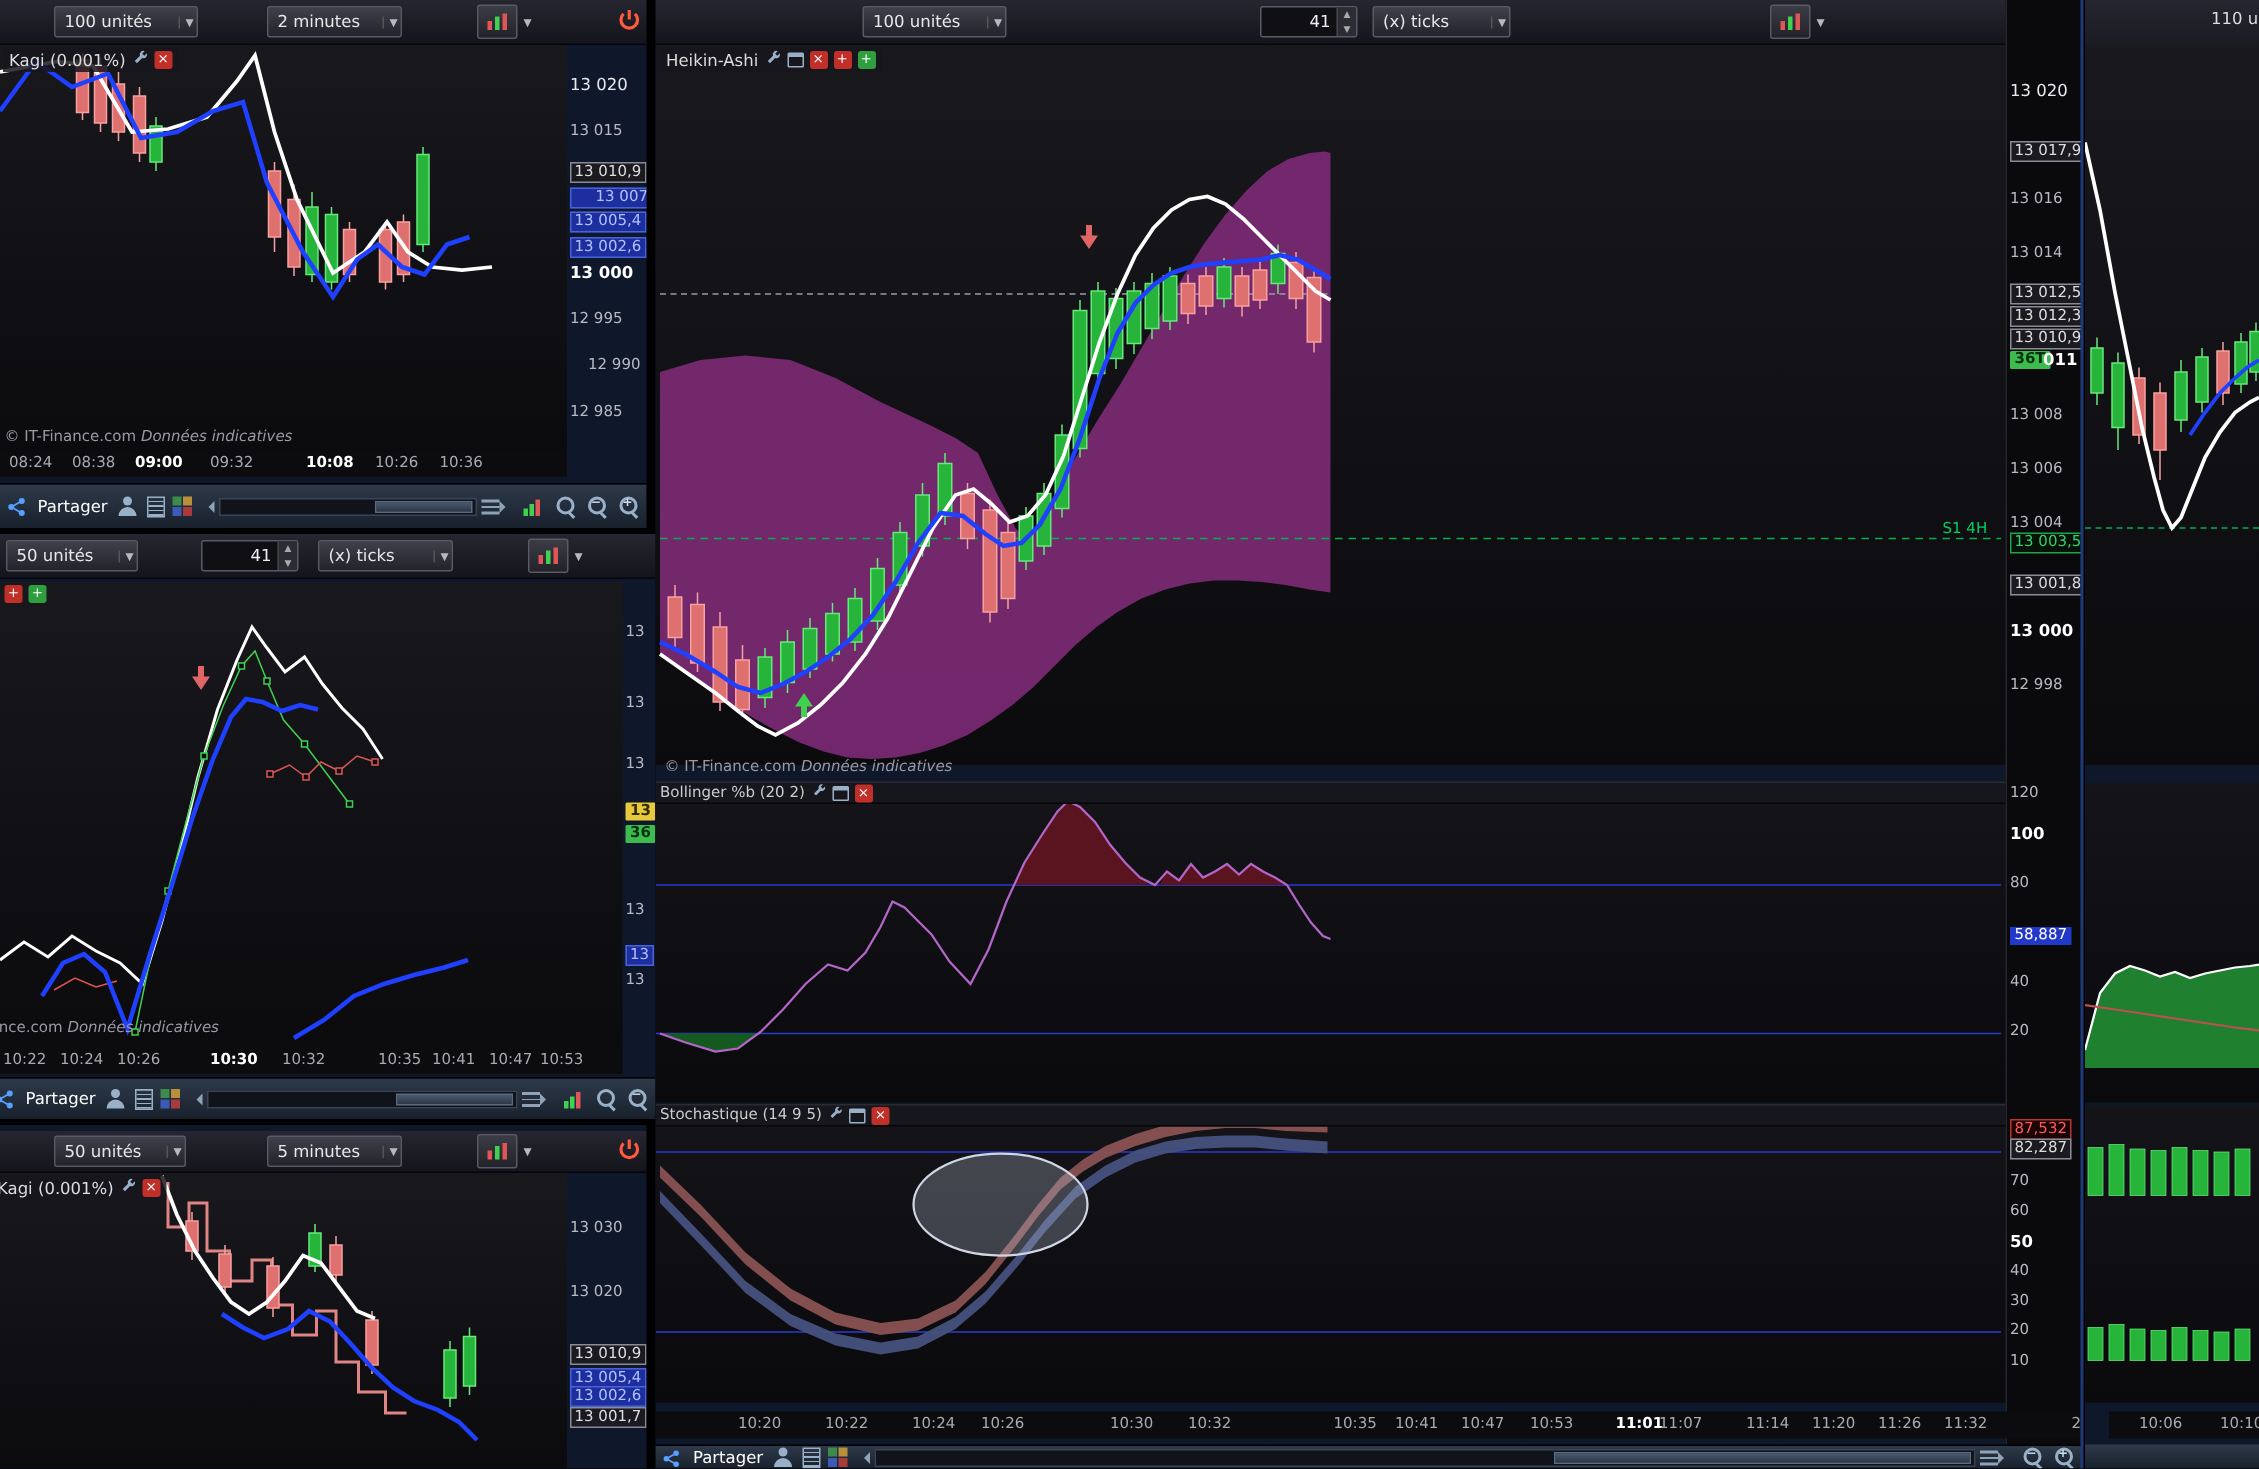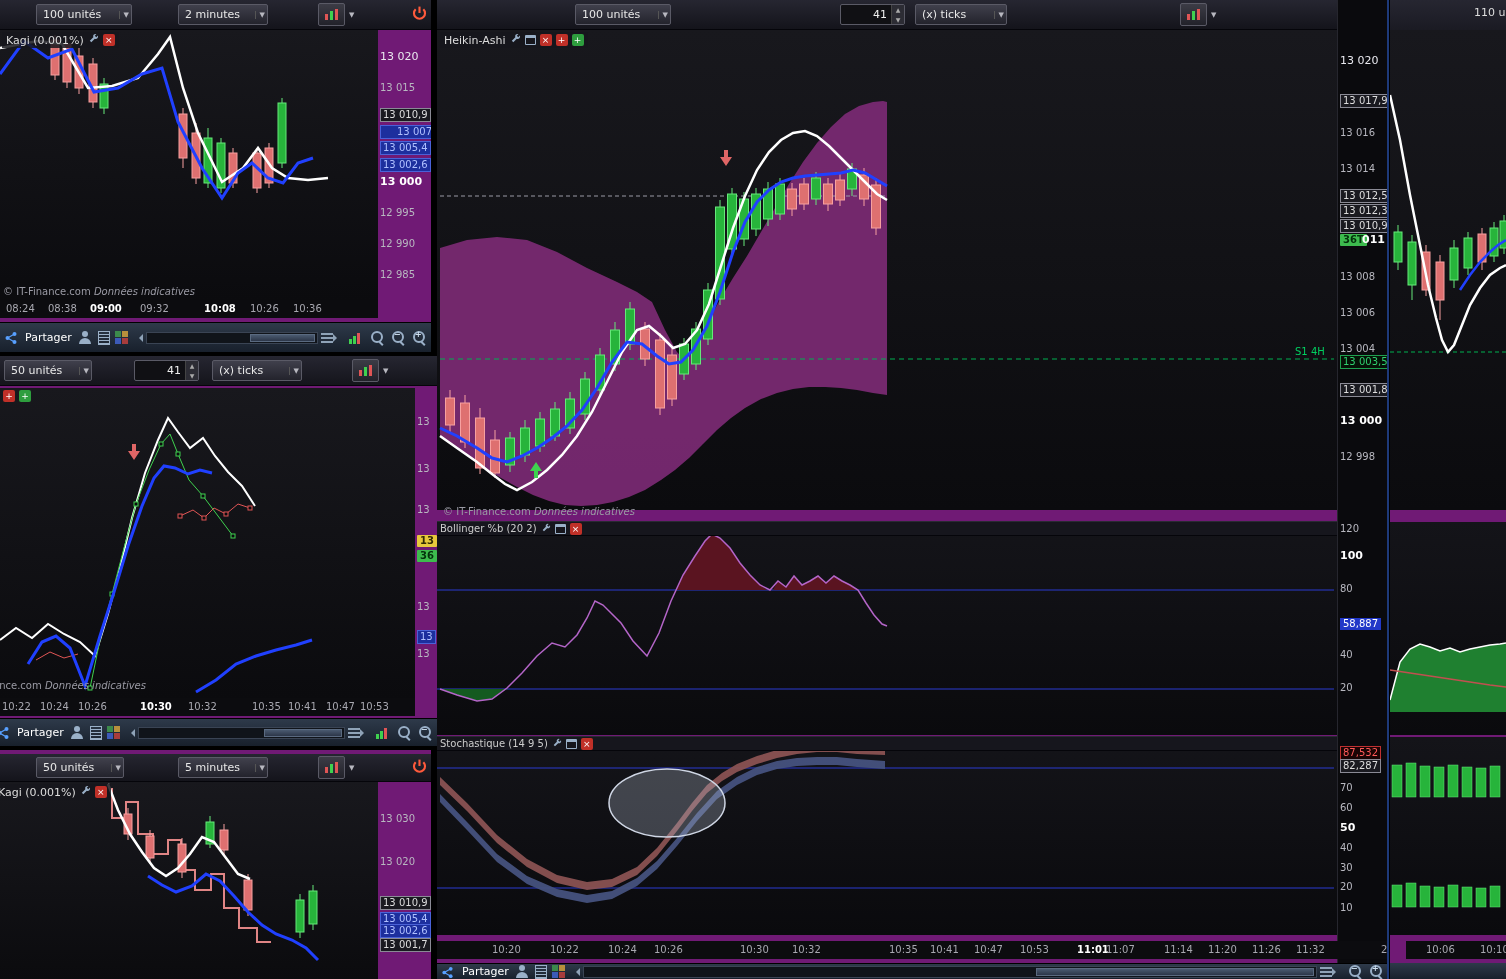--- a/index.html
+++ b/index.html
@@ -1,17 +1,17 @@
 <!DOCTYPE html>
 <html><head>
 <meta charset="utf-8">
 <style>
 *{margin:0;padding:0;box-sizing:border-box}
 html,body{width:1506px;height:979px;background:#000;font-family:"DejaVu Sans",sans-serif;color:#ccc;overflow:hidden;position:relative}
-.panel{position:absolute;background:#701a75;overflow:hidden}
+.panel{position:absolute;background:#0f172a;overflow:hidden}
 .toolbar{position:absolute;left:0;right:0;top:0;height:30px;background:linear-gradient(#262631,#14141b);border-bottom:1px solid #05050a}
 .dd{position:absolute;top:4px;height:21px;display:flex;align-items:center;background:linear-gradient(#40404c,#23232c);border:1px solid #5a5a66;border-radius:2px;font-size:11px;color:#e8e8e8;padding:0 2px 0 6px}
 .dd .val{flex:1;white-space:nowrap}
 .dd .caret{font-size:7px;color:#b8b8c0;border-left:1px solid #555;padding-left:4px;margin-left:7px}
 .tbcaret{position:absolute;font-size:7px;color:#b8b8c0;top:11px}
 .spinbox{position:absolute;top:4px;height:21px;display:flex;background:#101014;border:1px solid #5a5a66;border-radius:2px}
 .spinbox .num{width:50px;font-size:11px;color:#eee;text-align:right;padding:3px 4px 0 0}
 .spinbox .btns{display:flex;flex-direction:column;border-left:1px solid #444;width:13px;background:#2c2c34}
 .spinbox .btns span{flex:1;font-size:6px;color:#aaa;text-align:center;line-height:9px}
 .iconbtn{position:absolute;top:3px;width:27px;height:23px;background:linear-gradient(#3c3c46,#22222a);border:1px solid #5a5a66;border-radius:2px;display:flex;align-items:center;justify-content:center}
@@ -125,21 +125,21 @@
   </div>
   <div class="axis" style="left:378px;top:0;width:53px;height:300px">
       <span class="axl lbl-big" style="top: 51px;">13 020</span>
       <span class="axl lbl-plain" style="top: 82px;">13 015</span>
       <span class="axl lbl-box" style="top: 108px;">13 010,9</span>
       <span class="axl lbl-blue" style="top: 125px; padding-left: 16px;">13 007,1</span>
       <span class="axl lbl-blue" style="top: 141px;">13 005,4</span>
       <span class="axl lbl-blue" style="top: 158px;">13 002,6</span>
       <span class="axl lbl-bold" style="top: 176px;">13 000</span>
       <span class="axl lbl-plain" style="top: 207px;">12 995</span>
-      <span class="axl lbl-plain" style="top: 238px;">12 990</span>
+      <span class="axl lbl-plain" style="top: 238px; margin-left: 12px;">12 990</span>
       <span class="axl lbl-plain" style="top: 269px;">12 985</span>
     </div>
   <div class="copyright" style="left:3px;top:286px"><span>© IT-Finance.com</span> <i>Données indicatives</i></div>
   <div class="taxis" style="left:0;top:300px;width:378px;height:18px">
       <span style="left: 6px;">08:24</span>
       <span style="left: 48px;">08:38</span>
       <span class="t-bold" style="left: 90px;">09:00</span>
       <span style="left: 140px;">09:32</span>
       <span class="t-bold" style="left: 204px;">10:08</span>
       <span style="left: 250px;">10:26</span>

